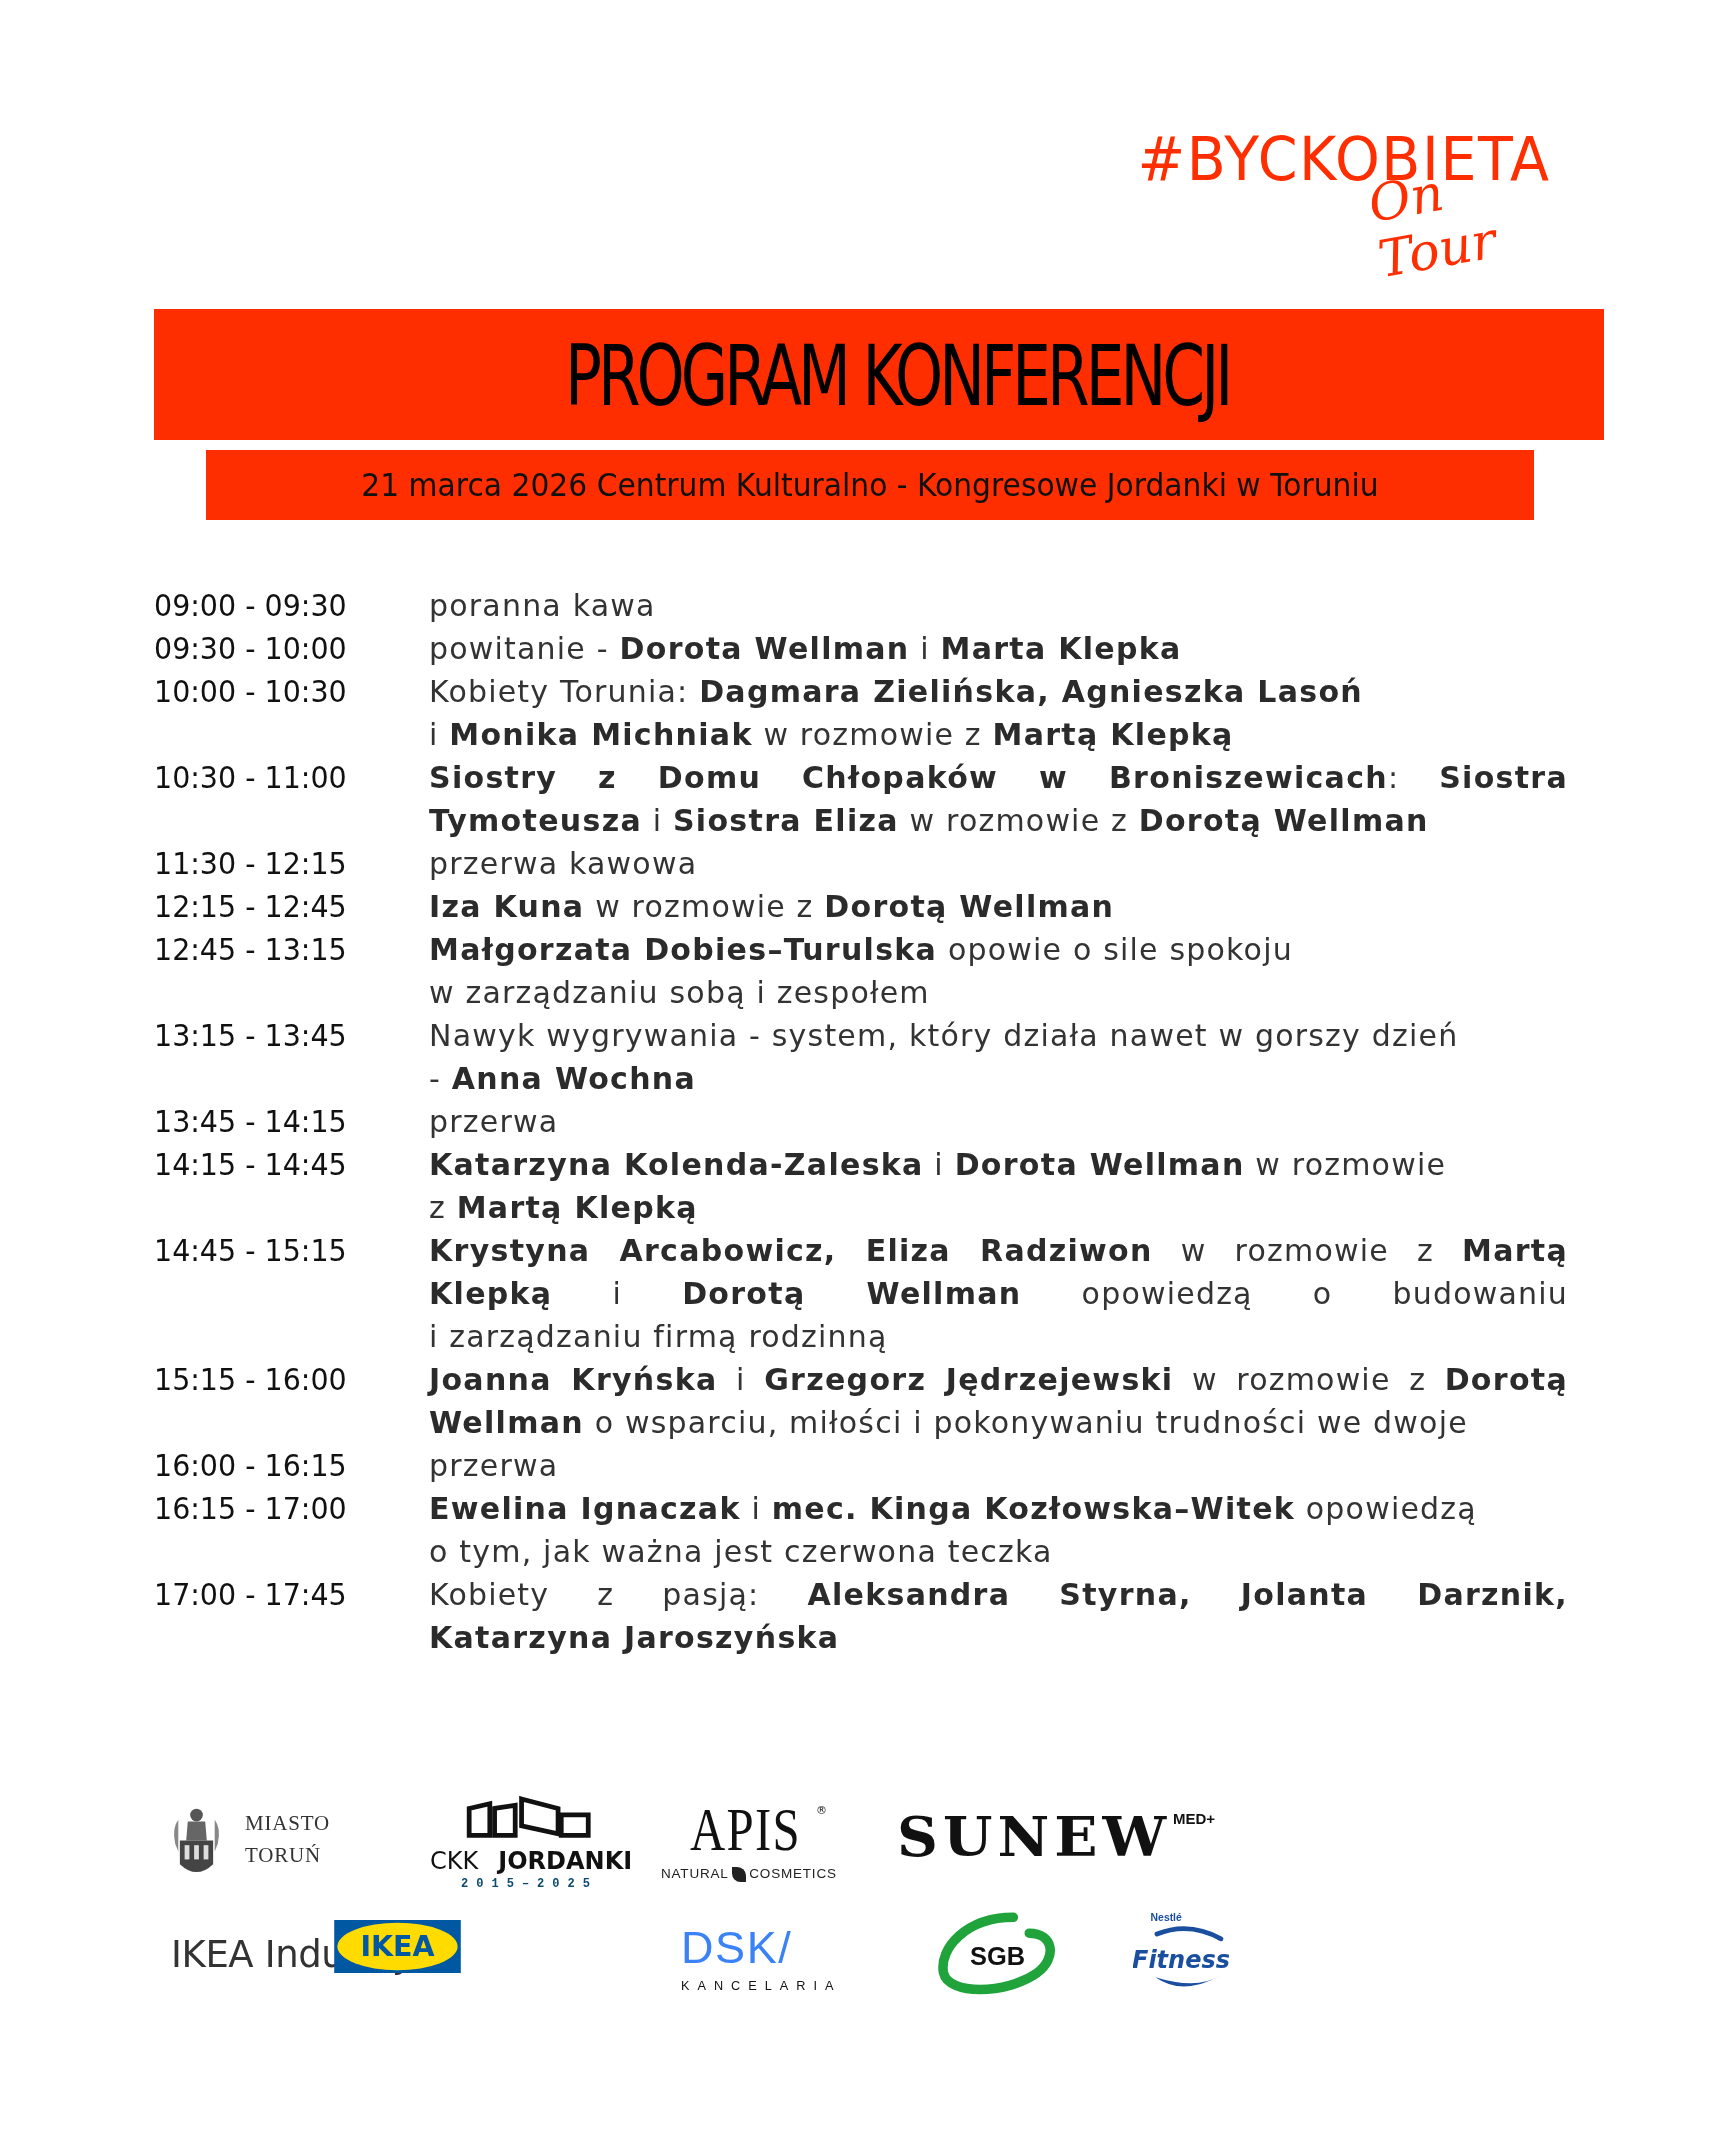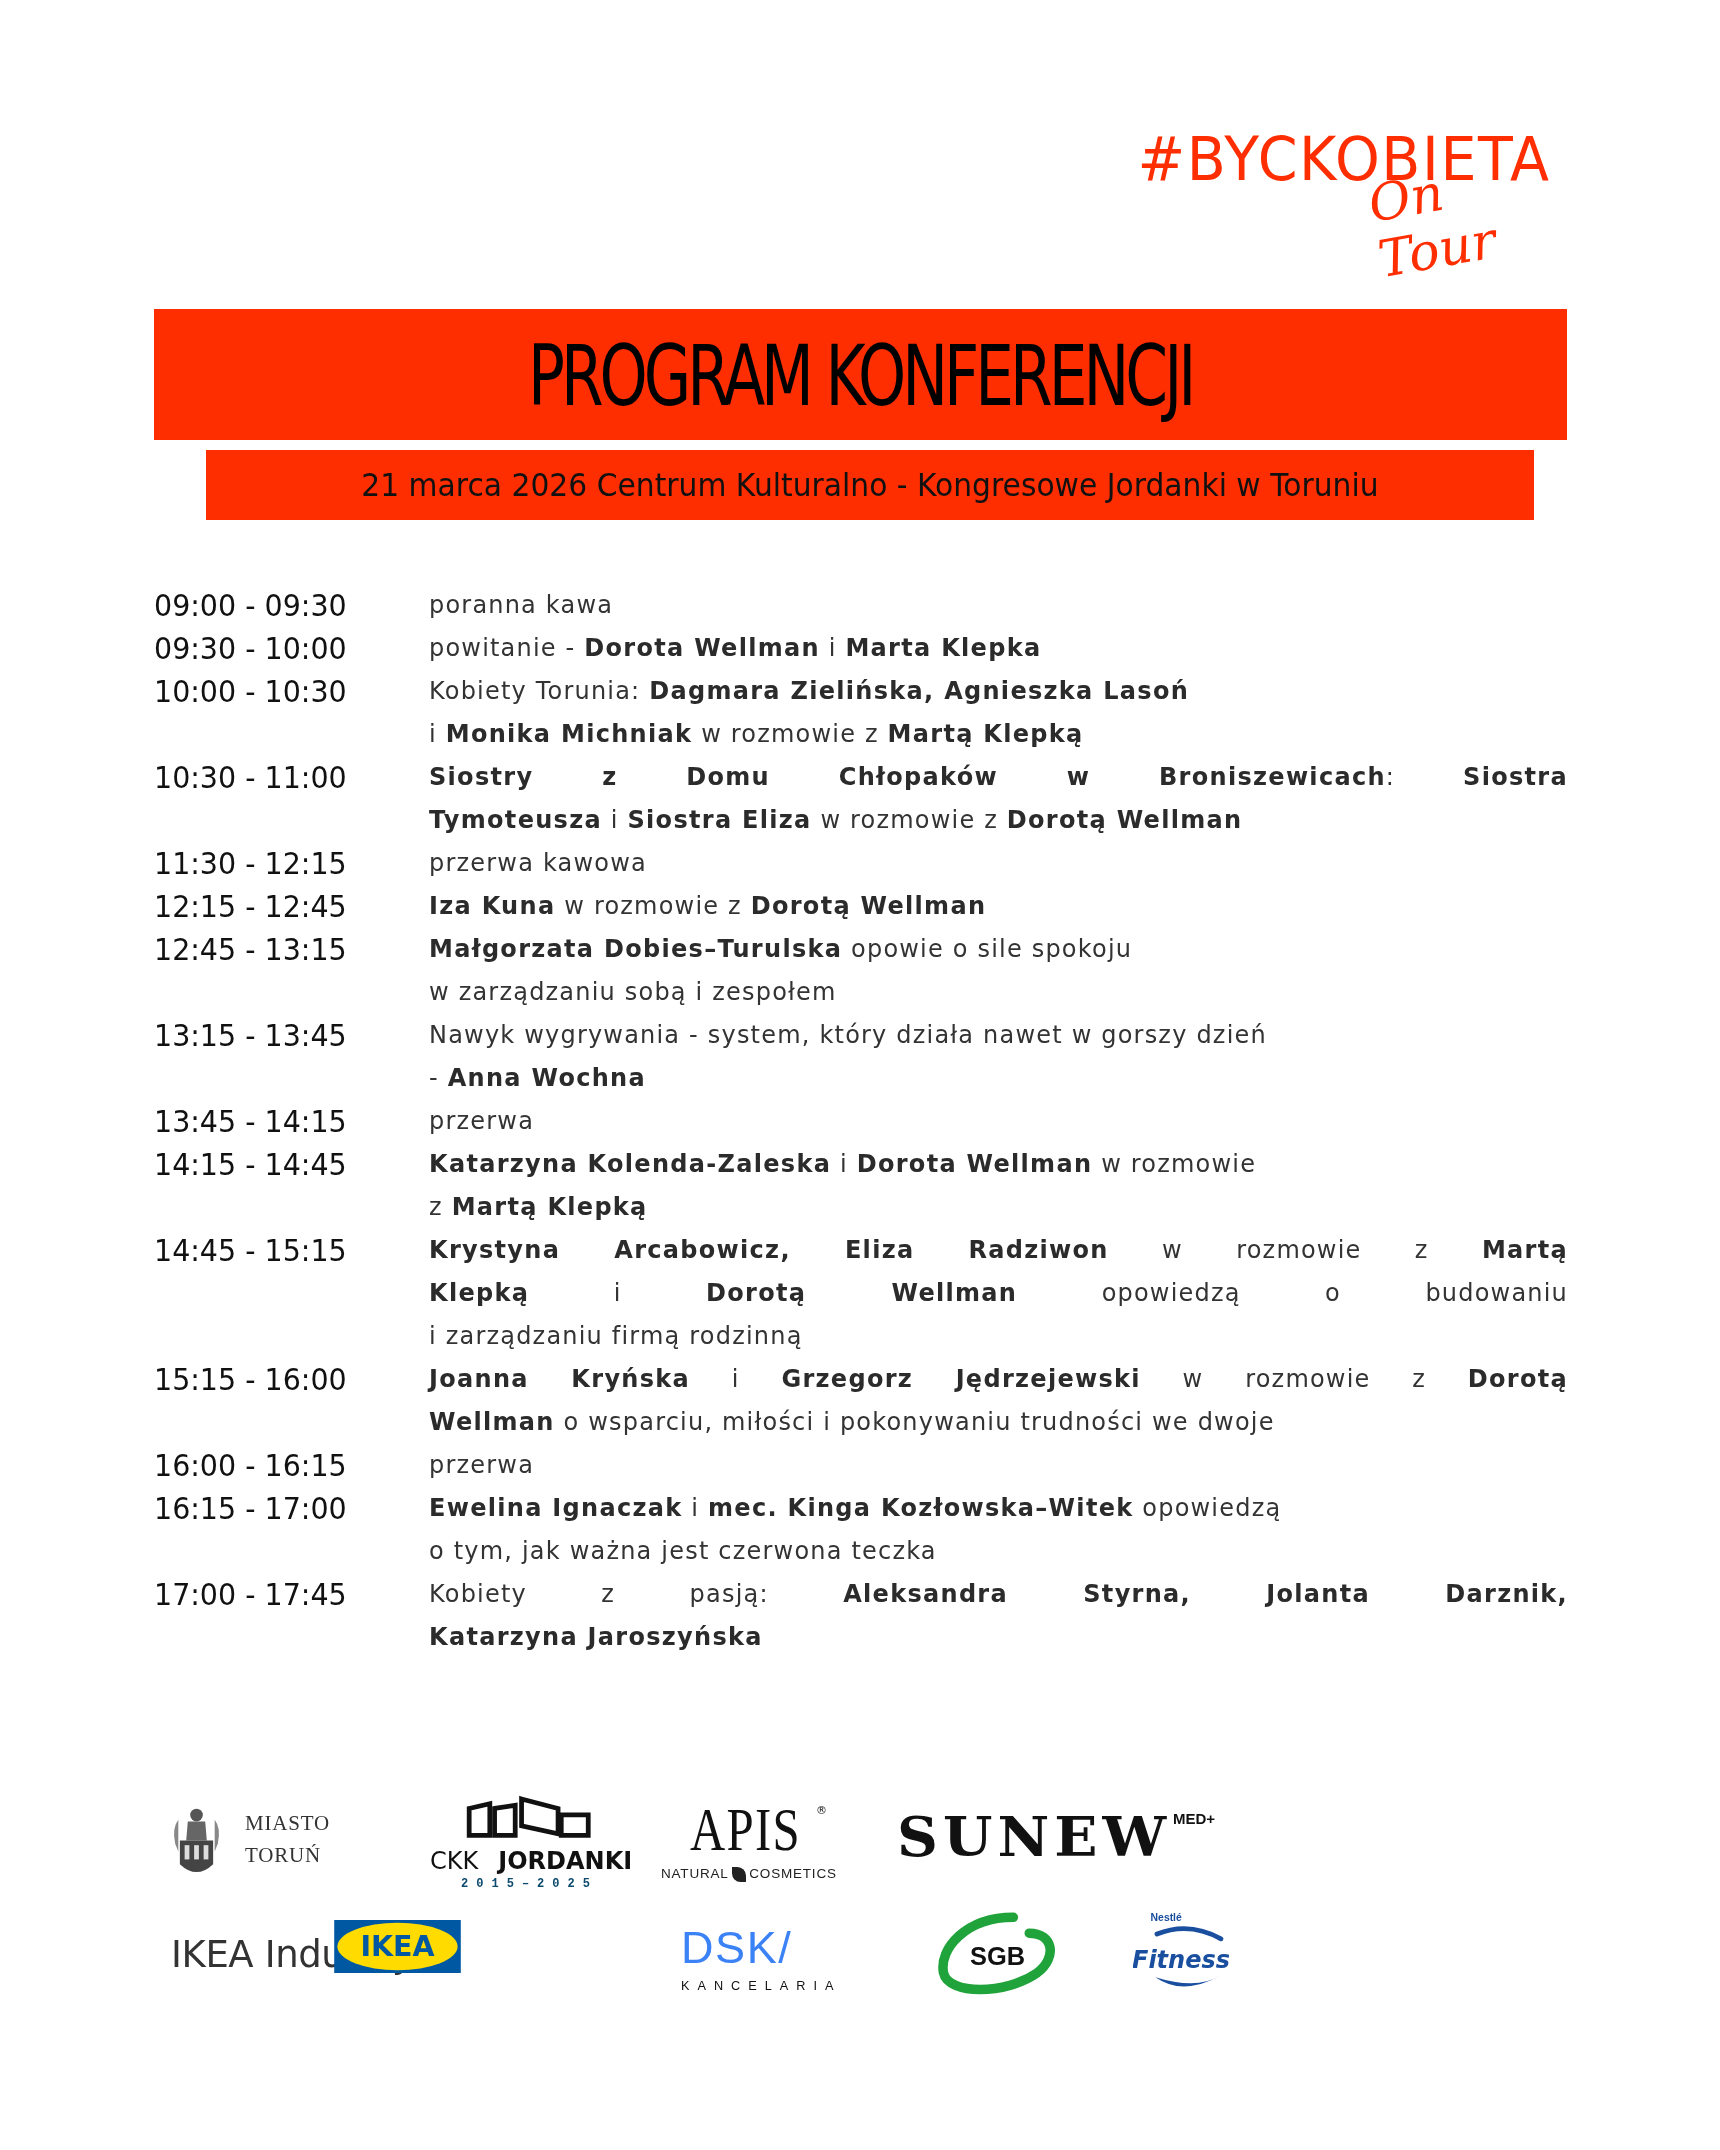--- a/index.html
+++ b/index.html
@@ -4,30 +4,30 @@
 <style>
   html, body { margin:0; padding:0; background:#ffffff; }
   body { width:1721px; height:2151px; position:relative; overflow:hidden; font-family:"DejaVu Sans", sans-serif; color:#222; }
 
   
   .brand { position:absolute; left:1131px; top:127px; width:446px; height:127px; }
   .brand-hash { position:absolute; left:6.4px; top:0; font-family:"DejaVu Sans", sans-serif; font-size:57px; letter-spacing:1.6px; color:#ff2e00; font-weight:normal; line-height:64px; transform:scaleY(1.05); }
   .brand-tour { position:absolute; left:253px; top:49px; font-family:"DejaVu Serif", serif; font-style:italic; font-size:51px; color:#ff2e00; transform:rotate(-10deg); transform-origin:left bottom; line-height:56px; }
 
   
-  .banner-main { position:absolute; left:154px; top:309px; width:1413px; height:131px; background:#ff2e00; display:flex; align-items:center; justify-content:center; }
+  .banner-main { position:absolute; left:154px; top:309px; width:1413px; height:131px; background:#ff2e00; display:flex; align-items:center; justify-content:center;padding-left:37px; }
   .banner-main-title { font-family:"DejaVu Sans Condensed","DejaVu Sans", sans-serif; font-size:83px; letter-spacing:-4.8px; color:#000; transform:scaleX(0.82); white-space:nowrap; line-height:1; margin-top:4.8px; }
   .banner-sub { position:absolute; left:206px; top:450px; width:1328px; height:70px; background:#ff2e00; display:flex; align-items:center; justify-content:center; }
   .banner-sub-text { font-family:"DejaVu Sans", sans-serif; font-size:32px; color:#111; white-space:nowrap; transform:scaleX(0.93); line-height:1; }
 
   
   .schedule { position:absolute; left:154px; top:584px; width:1414px; }
   .row { display:flex; align-items:flex-start;gap:16px; }
   .time { width:259px; flex:0 0 259px; font-family:"DejaVu Sans", sans-serif; font-size:30px; line-height:43px; color:#111; white-space:nowrap; letter-spacing:0px; transform:scaleX(0.95); transform-origin:left; }
-  .desc { flex:1 1 auto; font-family:"DejaVu Sans", sans-serif; font-size:24px; line-height:43px; color:#333; letter-spacing:1.2px; }
+  .desc { flex:1 1 auto; font-family:"DejaVu Sans", sans-serif; font-size:30px; line-height:43px; color:#333; letter-spacing:1.2px; }
   .line { display:block; white-space:nowrap; }
   .line.justify { text-align:justify; text-align-last:justify; white-space:normal; }
   .b { font-weight:bold; color:#2b2b2b; letter-spacing:1.3px; }
   .toruń-crest { position:absolute; left:170px; top:1804px; width:53px; height:76px; }
   .toruń-text { position:absolute; left:245px; top:1807px; font-family:"Liberation Serif", serif; font-size:21px; line-height:32px; color:#333; letter-spacing:0.8px; }
   .ckk { position:absolute; left:430px; top:1794px; width:199px; height:96px; }
   .ckk-name { position:absolute; left:0; top:53px; width:199px; text-align:center; font-family:"DejaVu Sans", sans-serif; font-size:24px; color:#111; white-space:nowrap; }
   .ckk-name .bold { font-weight:bold;margin-left:20px; }
   .ckk-years { position:absolute; left:0; top:83px; width:199px; text-align:center; font-family:Liberation Mono, monospace; font-weight:bold; font-size:12px; letter-spacing:8px; color:#0c4a6e; }
   .apis { position:absolute; left:661px; top:1799px; width:191px; height:88px; }

